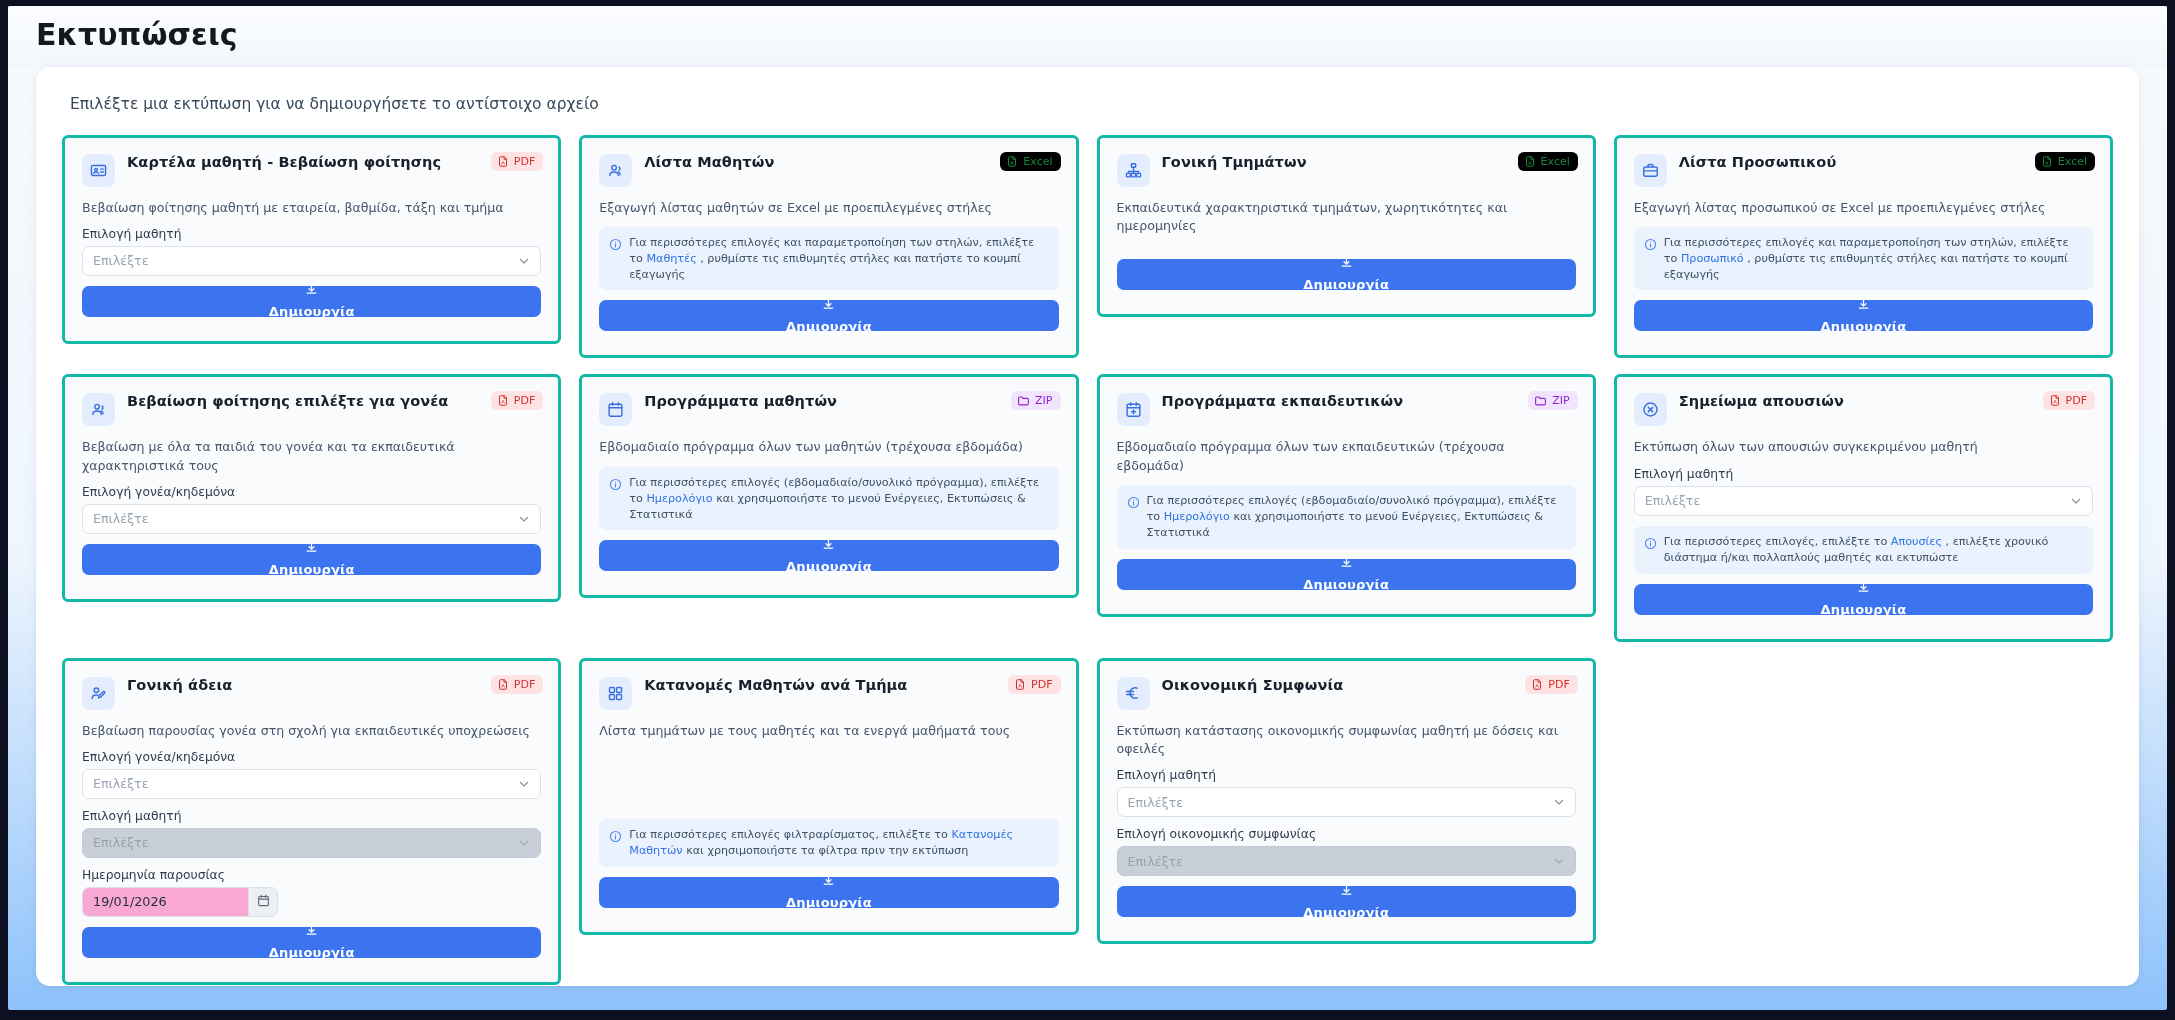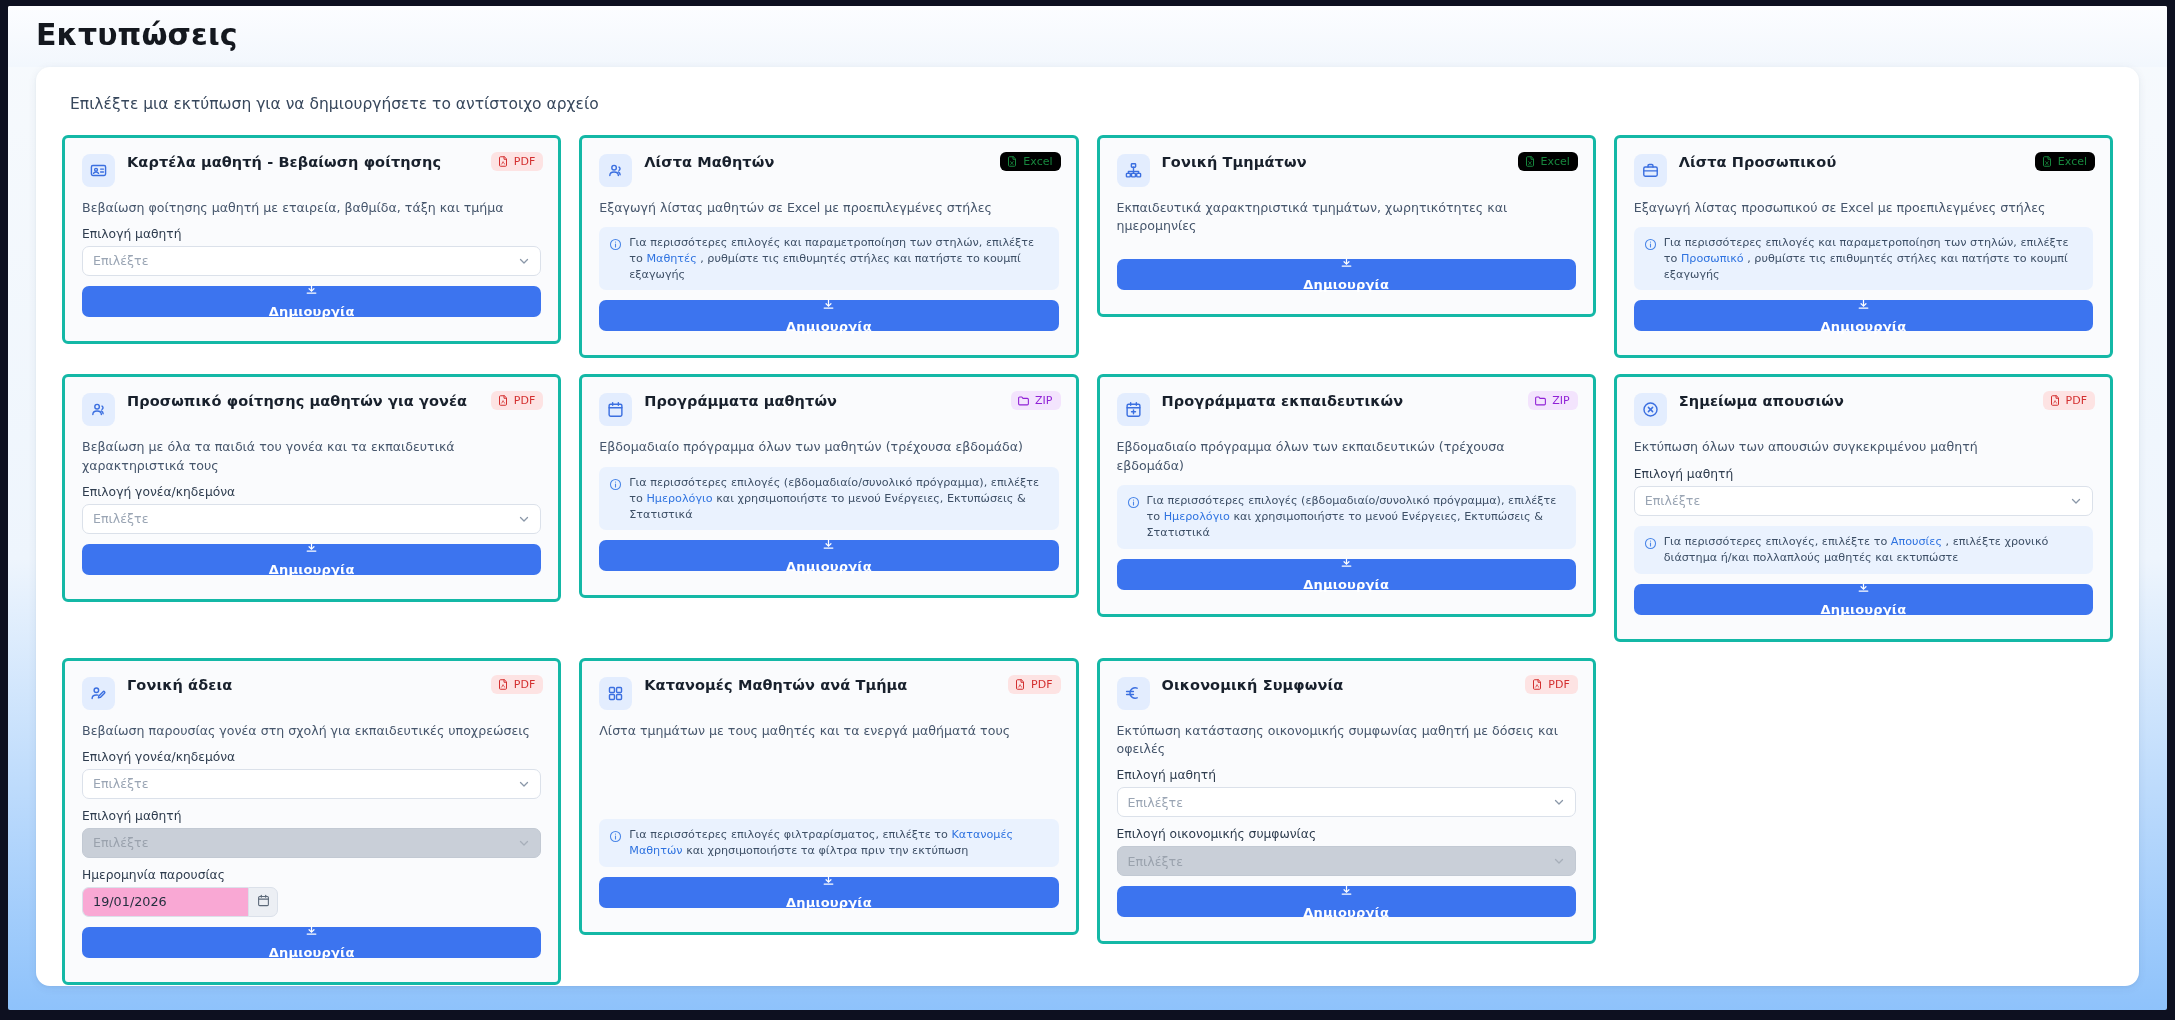--- a/index.html
+++ b/index.html
@@ -435,21 +435,21 @@
               </div>
               <div class="card-head">
                 <span class="card-icon">
                   <svg width="17" height="17" viewBox="0 0 24 24" fill="none" stroke="currentColor" stroke-width="2" stroke-linecap="round" stroke-linejoin="round">
                     <circle cx="10" cy="8" r="3.2"></circle>
                     <path d="M4 19c0-3.1 2.7-5 6-5s6 1.9 6 5"></path>
                     <path d="M17 7.2a2.6 2.6 0 0 1 0 4.6"></path>
                     <path d="M18.5 18c0-2-1-3.3-2.4-4"></path>
                   </svg>
                 </span>
-                <div class="card-title">Προσωπικό φοίτησης μαθητών για γονέα</div>
+                <div class="card-title">Βεβαίωση φοίτησης επιλέξτε για γονέα</div>
               </div>
               <div class="card-desc">Βεβαίωση με όλα τα παιδιά του γονέα και τα εκπαιδευτικά χαρακτηριστικά τους</div>
               <div class="spacer"></div>
               <div>
                 <div class="field">
                   <label class="field-label">Επιλογή γονέα/κηδεμόνα</label>
                   <div class="select">
                     <span>Επιλέξτε</span>
                     <span class="chev">
                       <svg width="14" height="14" viewBox="0 0 24 24" fill="none" stroke="currentColor" stroke-width="2.2" stroke-linecap="round" stroke-linejoin="round">

